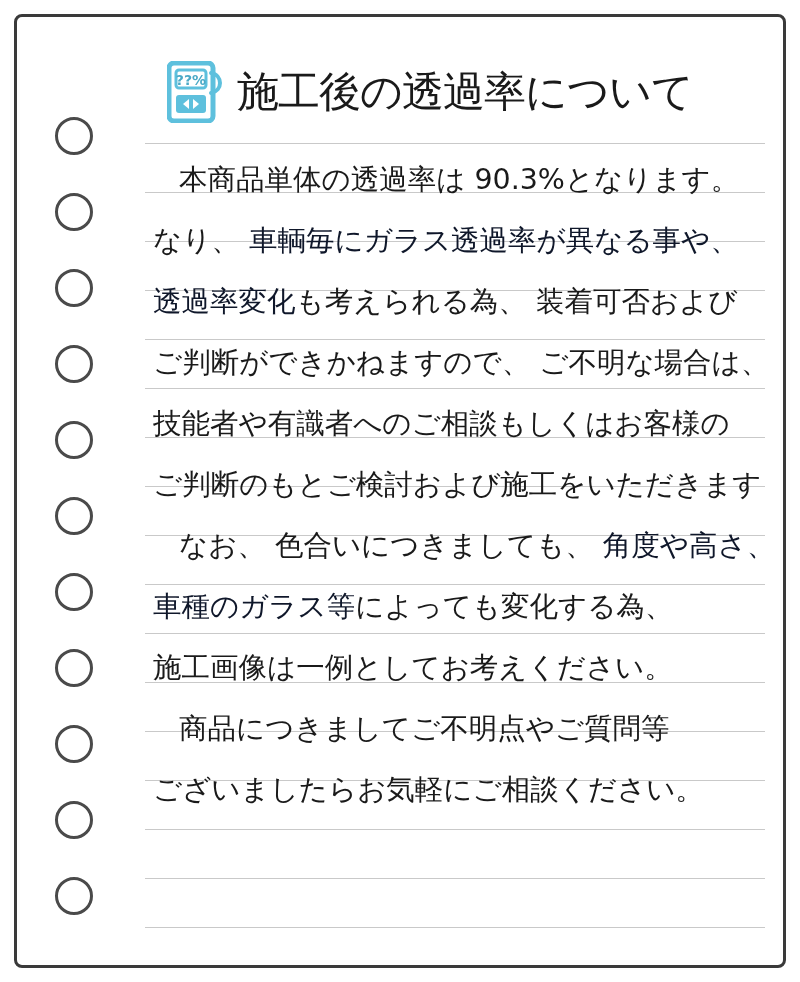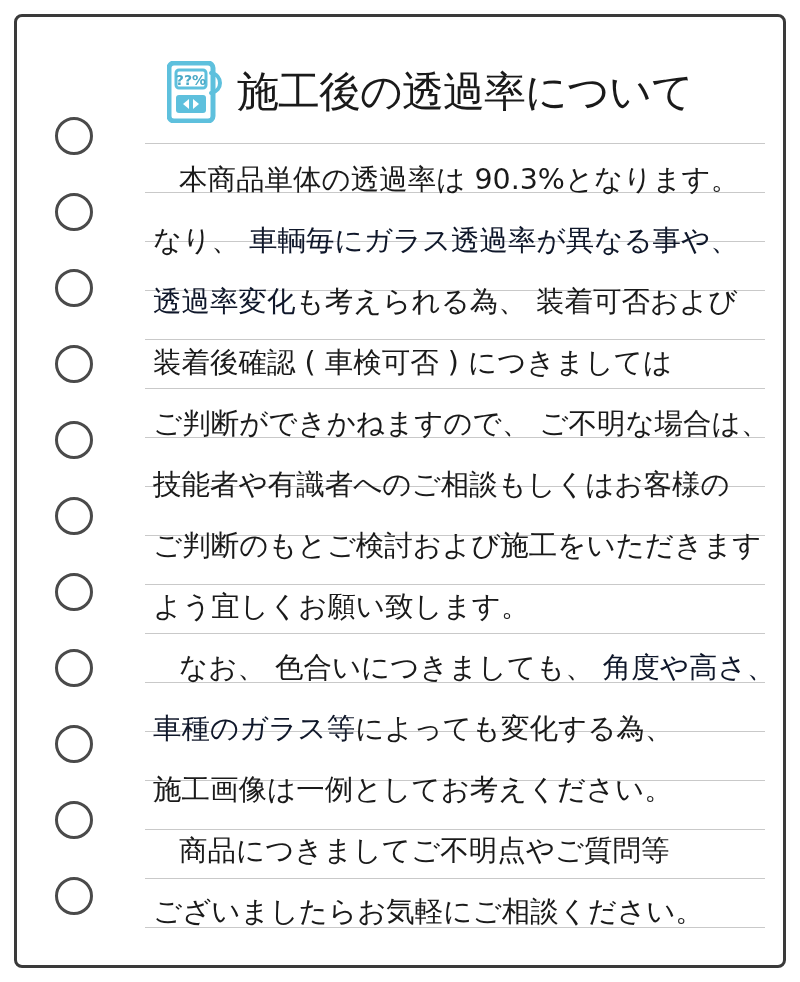--- a/index.html
+++ b/index.html
@@ -181,25 +181,23 @@
             <path d="M44 12 C 56 14, 56 30, 44 32" fill="none" stroke="#5ec0dd" stroke-width="4" stroke-linecap="round"></path>
           </svg>
         </div>
         <div class="title-text">施工後の透過率について</div>
       </div>
 
       <div class="body-text" id="body-text">
           <div class="line indent"><span class="seg">本商品単体の透過率は 90.3%となります。</span></div>
           <div class="line"><span class="seg">なり、 </span><span class="seg pink">車輌毎にガラス透過率が異なる事や、</span></div>
           <div class="line"><span class="seg pink">透過率変化</span><span class="seg">も考えられる為、 装着可否および</span></div>
-          <div class="line"><span class="seg">装着後確認 ( 車検可否 ) につきましては</span></div>
           <div class="line"><span class="seg">ご判断ができかねますので、 ご不明な場合は、</span></div>
           <div class="line"><span class="seg">技能者や有識者へのご相談もしくはお客様の</span></div>
           <div class="line"><span class="seg">ご判断のもとご検討および施工をいただきます</span></div>
-          <div class="line"><span class="seg">よう宜しくお願い致します。</span></div>
           <div class="line indent"><span class="seg">なお、 色合いにつきましても、 </span><span class="seg pink">角度や高さ、</span></div>
           <div class="line"><span class="seg pink">車種のガラス等</span><span class="seg">によっても変化する為、</span></div>
           <div class="line"><span class="seg">施工画像は一例としてお考えください。</span></div>
           <div class="line indent"><span class="seg">商品につきましてご不明点やご質問等</span></div>
           <div class="line"><span class="seg">ございましたらお気軽にご相談ください。</span></div>
         </div>
 
     </div>
   </div>
 </div>

